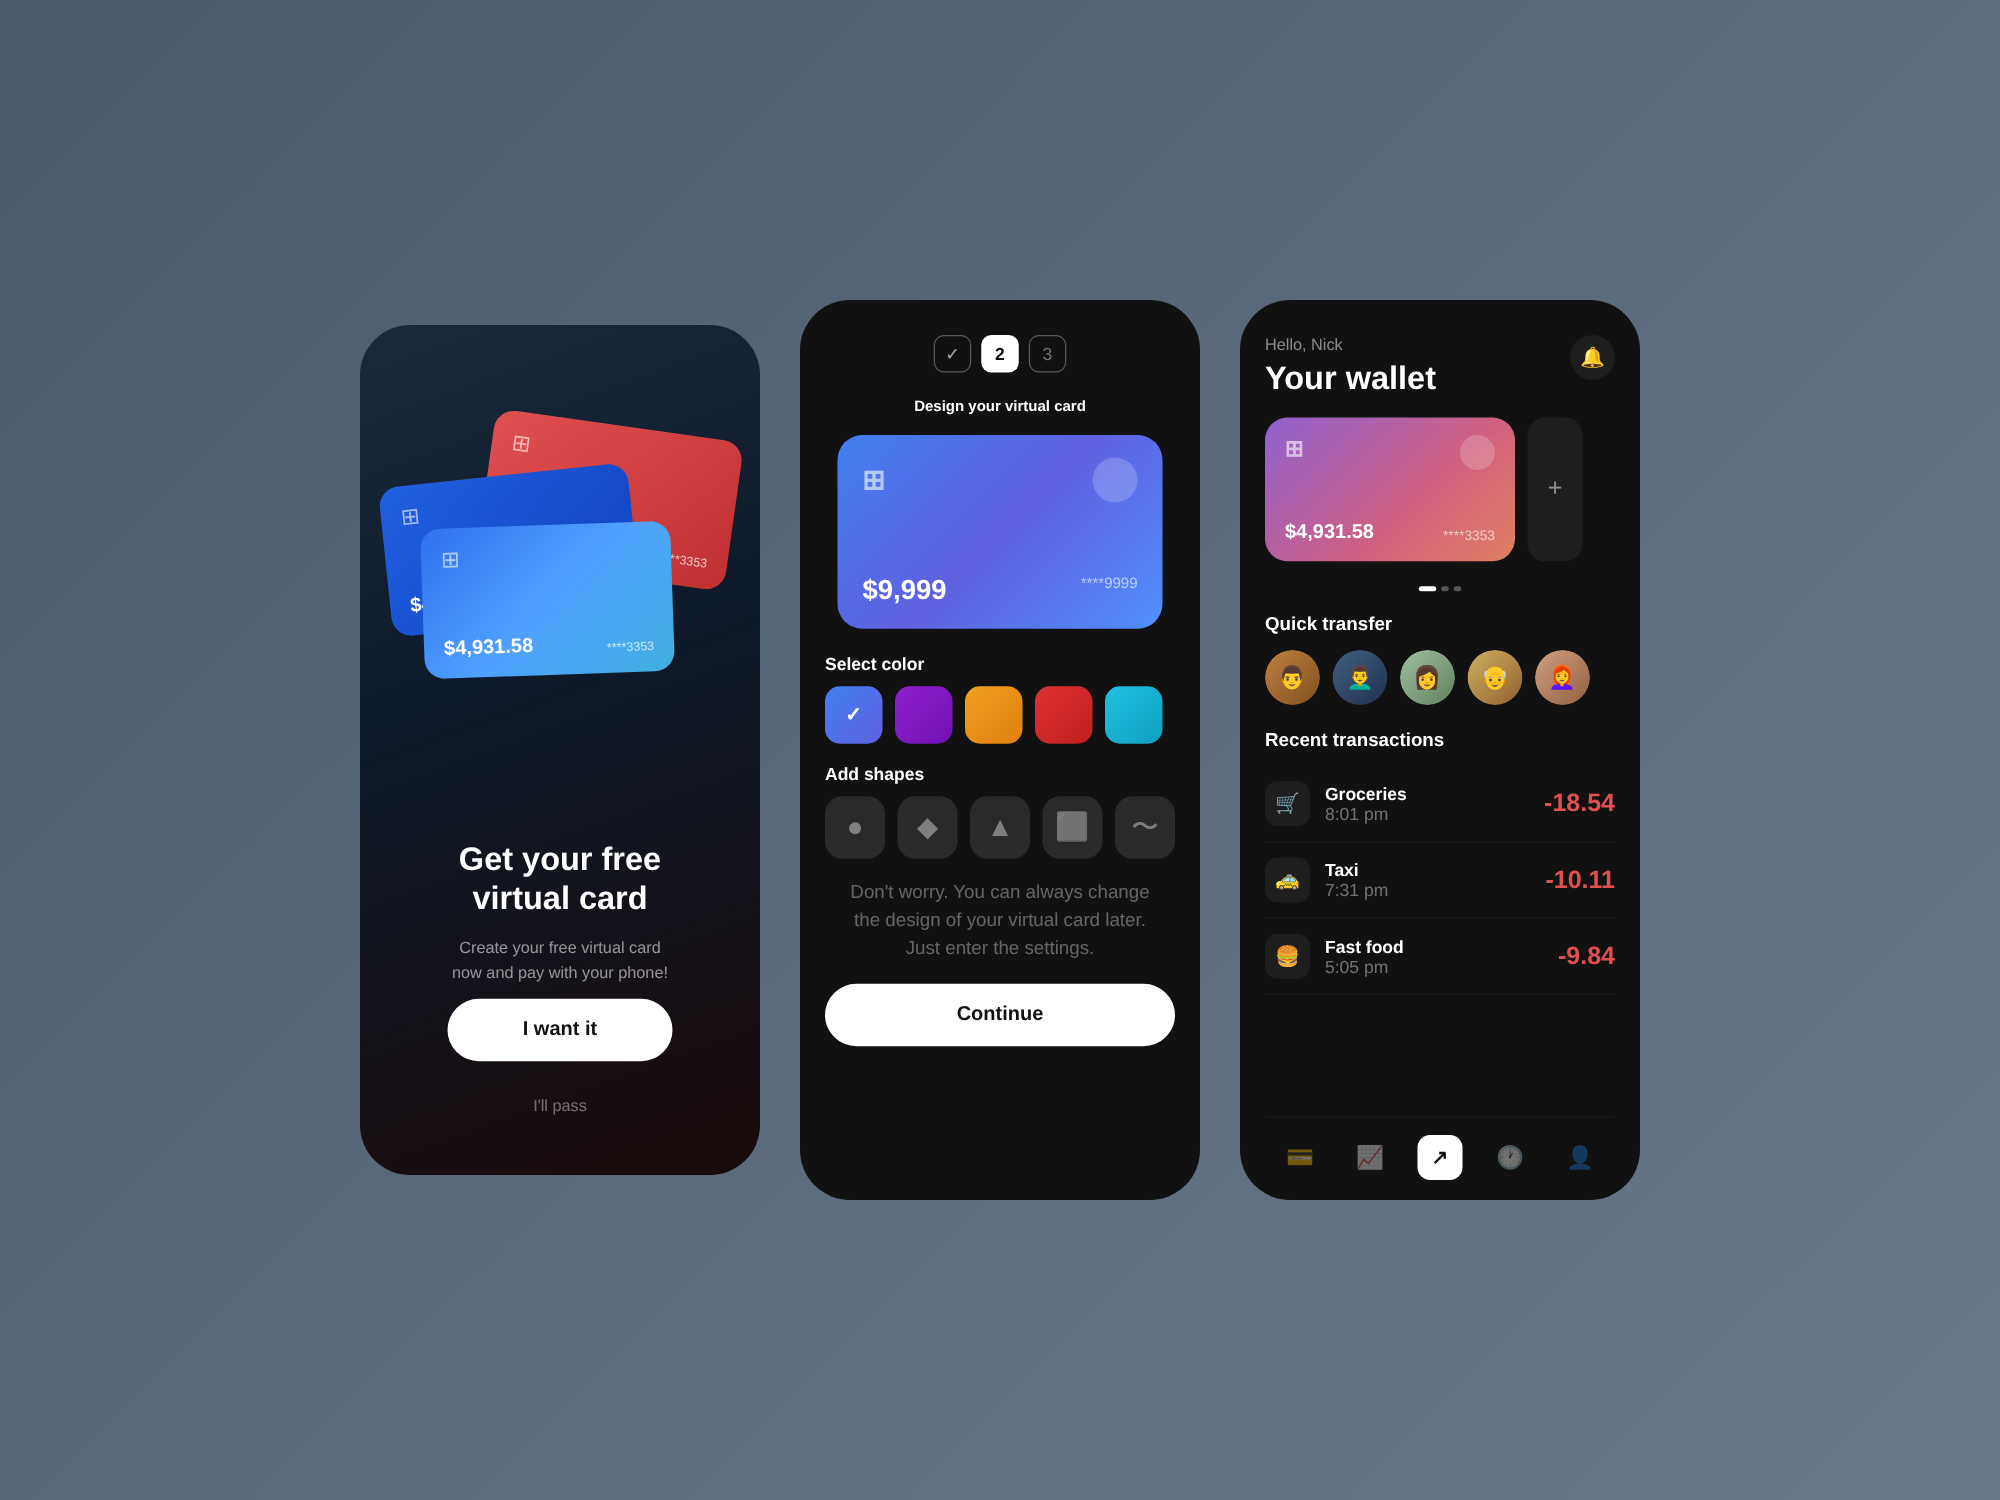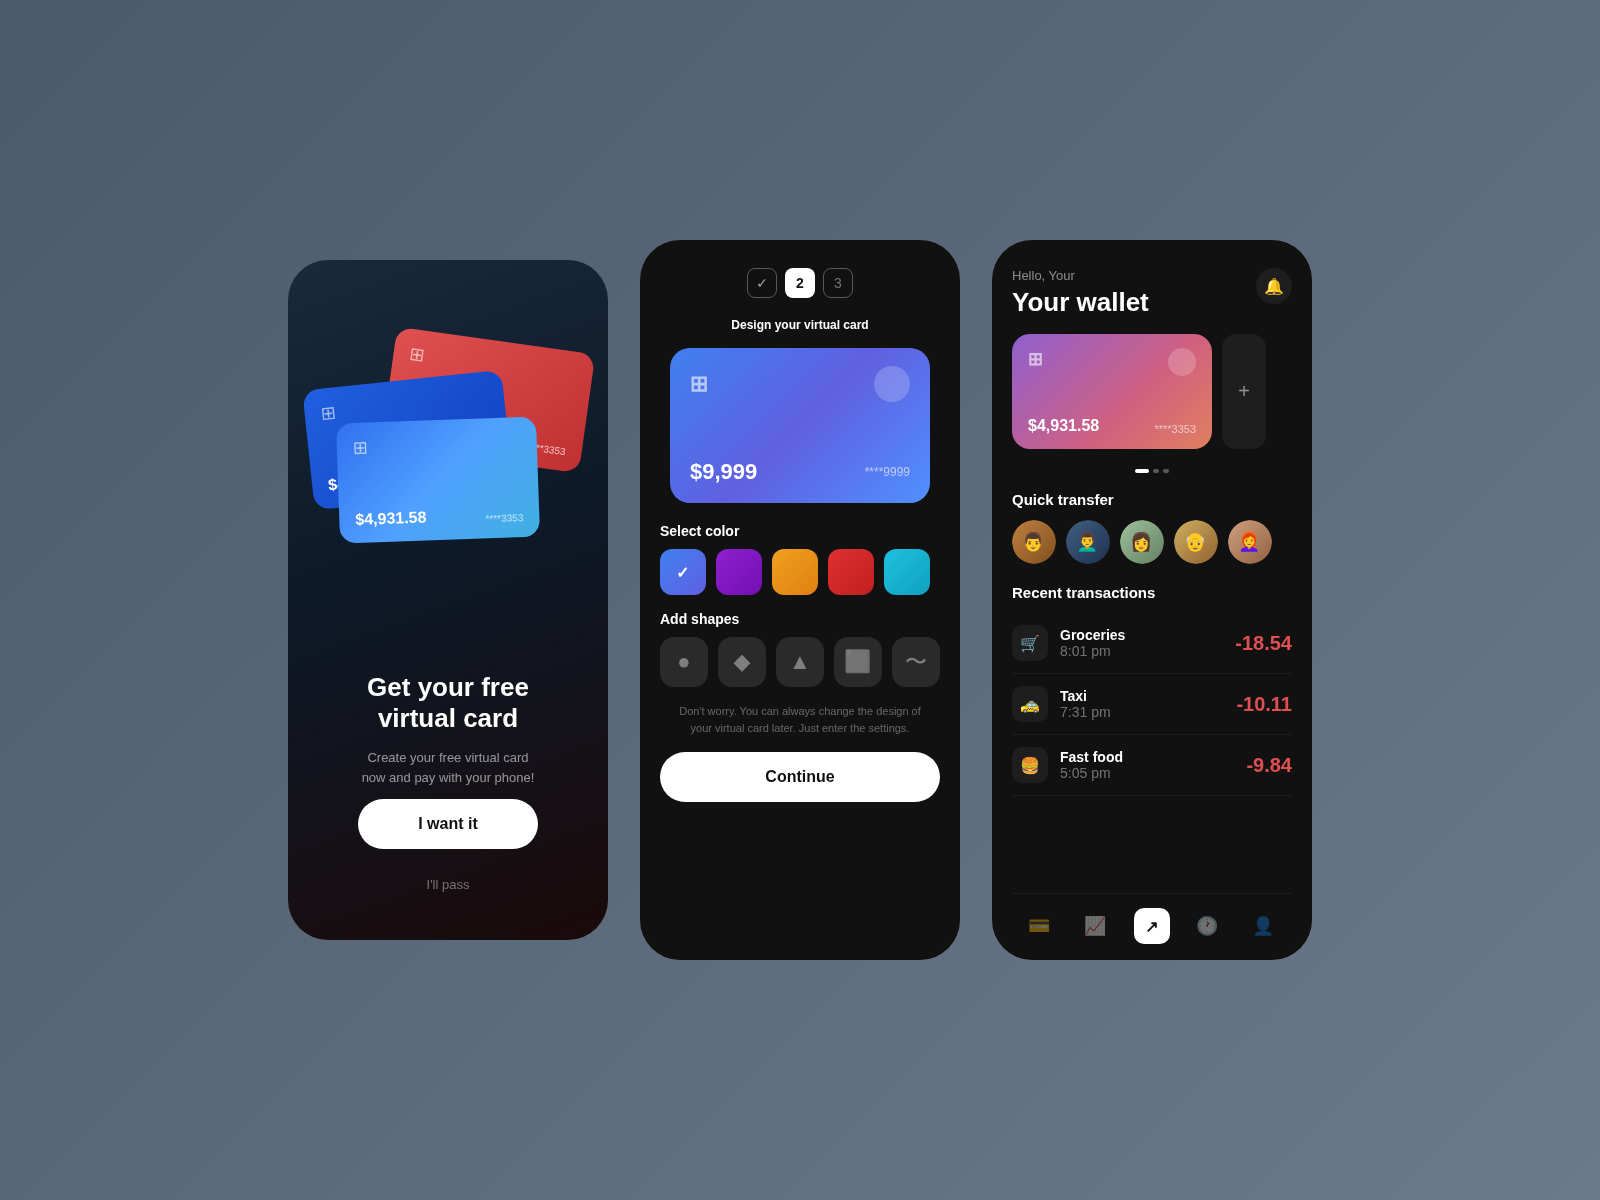--- a/index.html
+++ b/index.html
@@ -238,21 +238,21 @@
     }
 
     .card-preview .cp-number {
       font-size: 12px;
       color: rgba(255,255,255,0.6);
     }
 
     .card-preview .cp-bottom {
       display: flex;
       justify-content: space-between;
-      align-items: center;
+      align-items: flex-start;
     }
 
     .color-section {
       width: 100%;
       margin-bottom: 16px;
     }
 
     .color-section .label {
       font-size: 14px;
       font-weight: 600;
@@ -310,21 +310,21 @@
       justify-content: center;
       cursor: pointer;
     }
 
     .shape-icon {
       font-size: 22px;
       color: rgba(255,255,255,0.4);
     }
 
     .phone-2 .hint-text {
-      font-size: 11px;
+      font-size: 15px;
       color: rgba(255,255,255,0.35);
       text-align: center;
       line-height: 1.5;
       margin-bottom: 16px;
       padding: 0 8px;
     }
 
     .btn-continue {
       width: 100%;
       background: white;
@@ -682,21 +682,21 @@
   <div class="hint-text">Don't worry. You can always change the design of
 your virtual card later. Just enter the settings.</div>
 
   <button class="btn-continue">Continue</button>
 </div>
 
 <div class="phone phone-3">
 
   <div class="wallet-header">
     <div>
-      <div class="wallet-greeting">Hello, Your</div>
+      <div class="wallet-greeting">Hello, Nick</div>
       <div class="wallet-title">Your wallet</div>
     </div>
     <div class="notif-btn">
       <span>🔔</span>
     </div>
   </div>
 
   <div class="wallet-card-area">
     <div class="wallet-card">
       <div class="wc-top">

